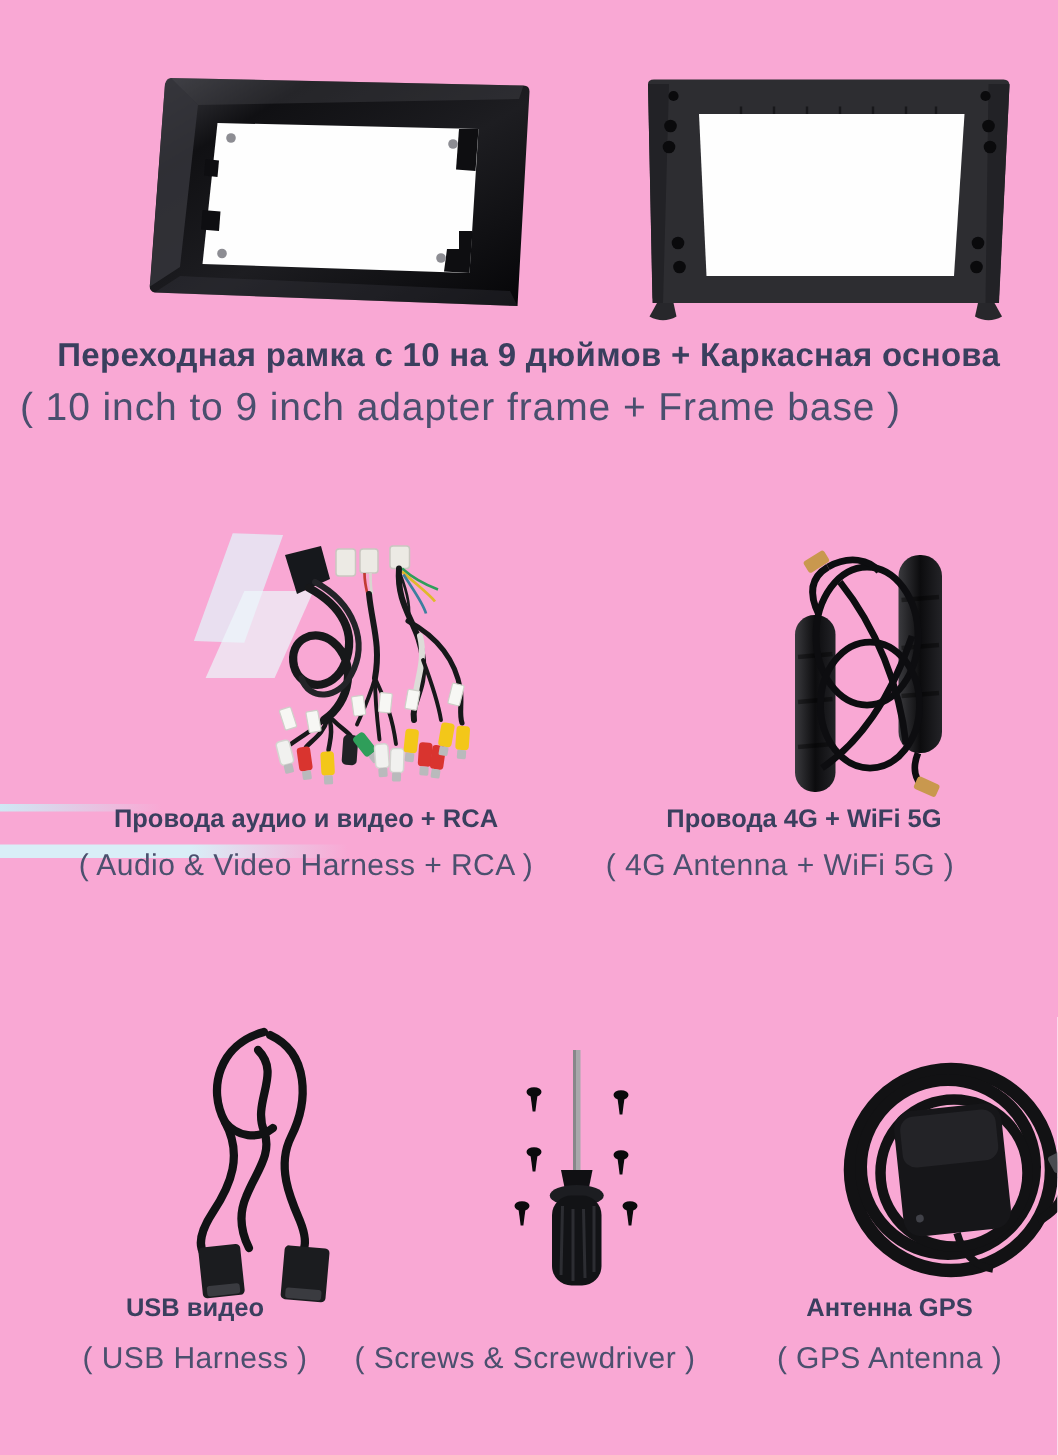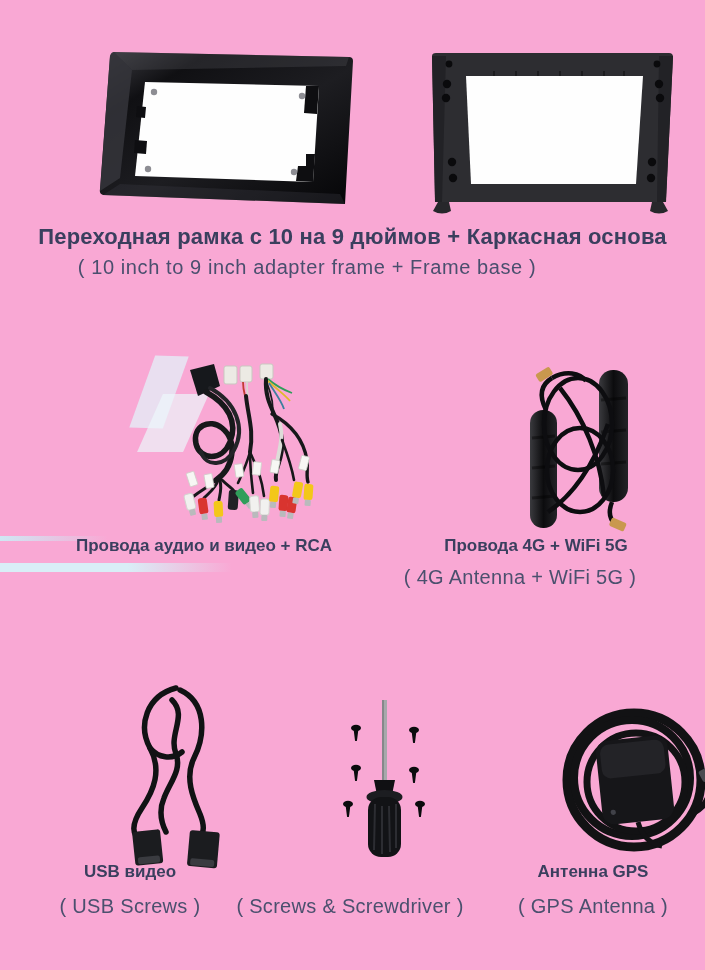--- a/index.html
+++ b/index.html
@@ -17,21 +17,21 @@
   .p-rca   { left:136px; top:340px; width:150px; height:178px; }
   .p-ant   { left:484px; top:330px; width:114px; height:190px; }
   .p-usb   { left:62px;  top:666px; width:152px; height:188px; }
   .p-scr   { left:290px; top:684px; width:112px; height:160px; }
   .p-gps   { left:502px; top:670px; width:190px; height:188px; }
 
   
   .t-ru { left:0; width:705px; top:224px; text-align:center;
           font-weight:700; font-size:22px; color:#3a3f5e; letter-spacing:0.2px; }
   .t-en { left:0; width:614px; top:256px; text-align:center;
-          font-weight:400; font-size:20px; color:#4a4f6e; letter-spacing:0.6px; }
+          font-weight:400; font-size:26px; color:#4a4f6e; letter-spacing:0.6px; }
   .lab    { position:absolute; text-align:center; }
   .lab-ru { font-weight:700; font-size:17px; color:#3a3f5e; }
   .lab-en { font-weight:400; font-size:20px; color:#4b506e; letter-spacing:0.3px; }
   .av-ru  { left:18px;  top:536px; width:372px; }
   .av-en  { left:18px;  top:566px; width:372px; }
   .an-ru  { left:396px; top:536px; width:280px; }
   .an-en  { left:380px; top:566px; width:280px; }
   .usb-ru { left:20px;  top:862px; width:220px; }
   .usb-en { left:20px;  top:895px; width:220px; }
   .scr-ru { left:226px; top:862px; width:248px; }
@@ -258,20 +258,21 @@
         <path d="M36 42 C 60 72 76 112 80 150"></path>
       </g>
       <g>
         <rect x="12" y="24" width="16" height="9" rx="2" fill="#c9984e" transform="rotate(-32 20 28)"></rect>
         <rect x="86" y="174" width="16" height="9" rx="2" fill="#c9984e" transform="rotate(24 94 178)"></rect>
       </g>
     </svg>
   </figure>
 
   <div class="abs lab lab-ru av-ru">Провода аудио и видео + RCA</div>
+  <div class="abs lab lab-en av-en">( Audio &amp; Video Harness + RCA )</div>
   <div class="abs lab lab-ru an-ru">Провода 4G + WiFi 5G</div>
   <div class="abs lab lab-en an-en">( 4G Antenna + WiFi 5G )</div>
 
   <figure class="photo p-usb">
     <svg viewBox="0 0 152 188">
       <g fill="none" stroke="#111214" stroke-width="5.5" stroke-linecap="round">
         <path d="M74 6 C 44 14 36 44 48 66 C 60 88 52 108 40 126 C 32 138 30 148 34 154"></path>
         <path d="M78 8 C 104 20 104 52 92 76 C 82 96 92 118 98 132 C 102 142 102 148 100 152"></path>
         <path d="M70 18 C 86 34 66 52 74 72 C 80 88 68 100 62 116 C 56 130 60 142 64 150"></path>
         <path d="M48 66 C 56 76 70 78 80 70"></path>
@@ -348,18 +349,18 @@
       </g>
       <g transform="rotate(-6 92 94)">
         <rect x="57" y="52" width="72" height="84" rx="12" fill="#161619"></rect>
         <rect x="61" y="56" width="64" height="34" rx="9" fill="#232327"></rect>
         <circle cx="68" cy="124" r="2.6" fill="#404148"></circle>
       </g>
     </svg>
   </figure>
 
   <div class="abs lab lab-ru usb-ru">USB видео</div>
-  <div class="abs lab lab-en usb-en">( USB Screws )</div>
+  <div class="abs lab lab-en usb-en">( USB Harness )</div>
   <div class="abs lab lab-en scr-en">( Screws &amp; Screwdriver )</div>
   <div class="abs lab lab-en gps-en">( GPS Antenna )</div>
   <div class="abs lab lab-ru gps-ru">Антенна GPS</div>
 
 </div>
 
 </body></html>

